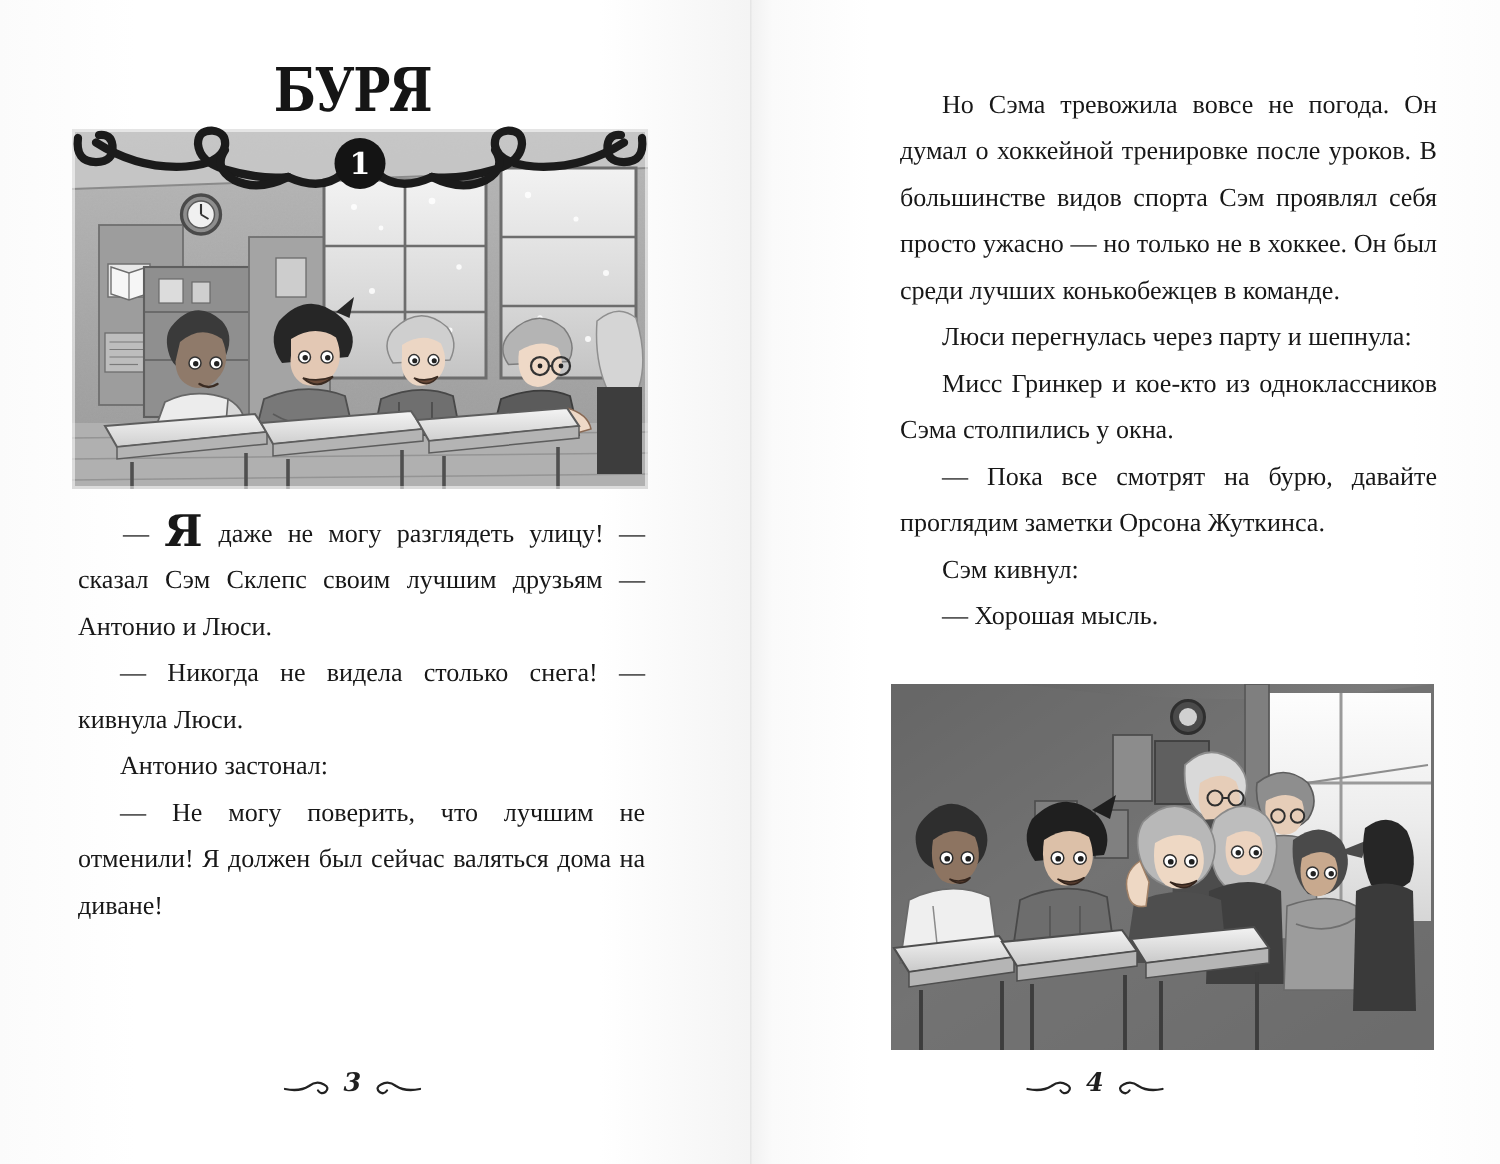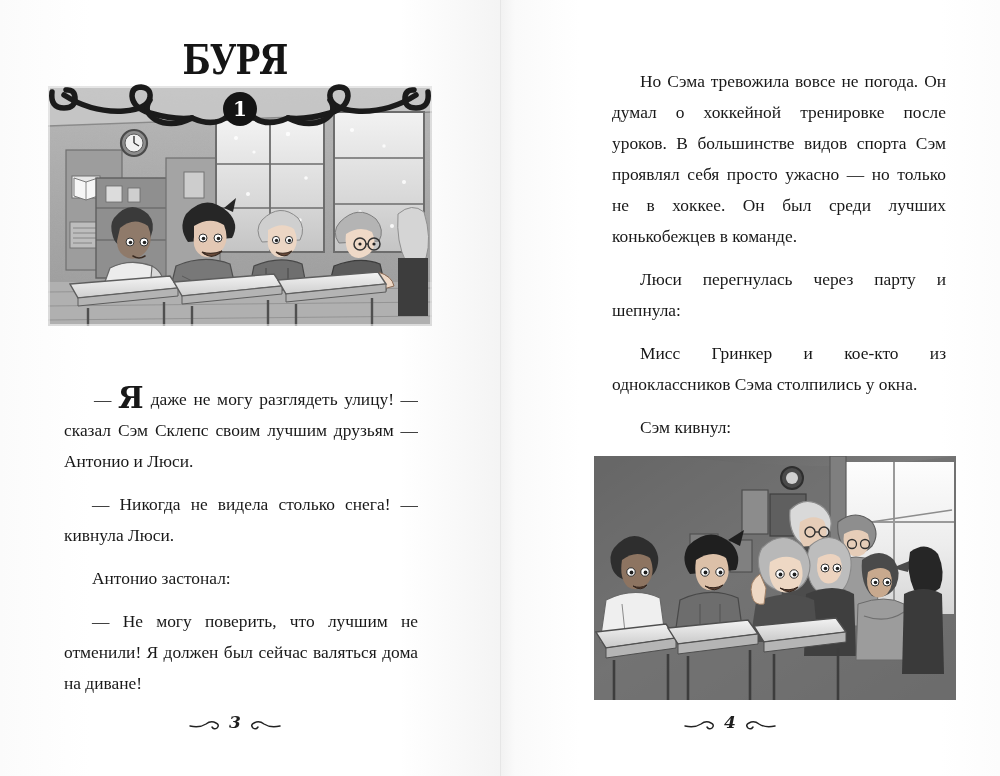--- a/index.html
+++ b/index.html
@@ -100,29 +100,29 @@
   .textblock {
     position: absolute;
     text-align: justify;
     text-justify: inter-word;
     font-size: 17.4px;
     line-height: 31px;
     color: #181818;
     font-family: "Liberation Serif", "DejaVu Serif", serif;
   }
   #text-left {
-    left: 52px; top: 372px;
+    left: 52px; top: 340px;
     width: 378px;
   }
   #text-right {
     left: 600px; top: 54px;
     width: 358px;
   }
   .textblock p {
-    margin: 12px;
+    margin: 0;
     text-indent: 28px;
   }
   .textblock p.first {
     text-indent: 30px;
   }
   .textblock p:last-child { text-align: justify; }
 
   
   .textblock p { text-align-last: left; }
 
@@ -375,20 +375,21 @@
       </span>
     </div>
   </div>
 
   <div class="page" id="page-right">
 
     <div class="textblock" id="text-right" style="left:100px; top:54px;">
       <p>Но Сэма тревожила вовсе не погода. Он думал о хоккейной тренировке после уроков. В большинстве видов спорта Сэм проявлял себя просто ужасно — но только не в хоккее. Он был среди лучших конькобежцев в команде.</p>
       <p>Люси перегнулась через парту и шепнула:</p>
       <p>Мисс Гринкер и кое-кто из одноклассников Сэма столпились у окна.</p>
+      <p>— Пока все смотрят на бурю, давайте проглядим заметки Орсона Жуткинса.</p>
       <p>Сэм кивнул:</p>
       <p>— Хорошая мысль.</p>
     </div>
 
     <div class="illus" id="illus-bottom" style="left:94px; top:456px;">
       <svg viewBox="0 0 362 244" preserveAspectRatio="none" aria-hidden="true">
         <defs>
           <linearGradient id="wallG2" x1="0" y1="0" x2="1" y2="1">
             <stop offset="0%" stop-color="#5e5e5e"></stop>
             <stop offset="45%" stop-color="#7a7a7a"></stop>

